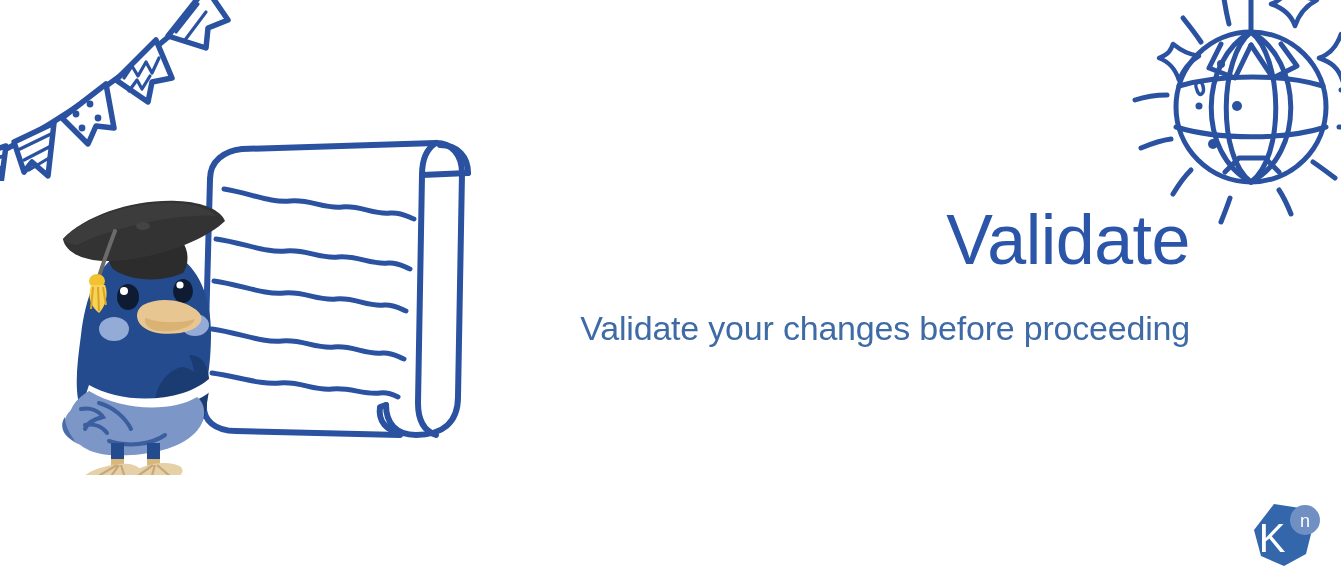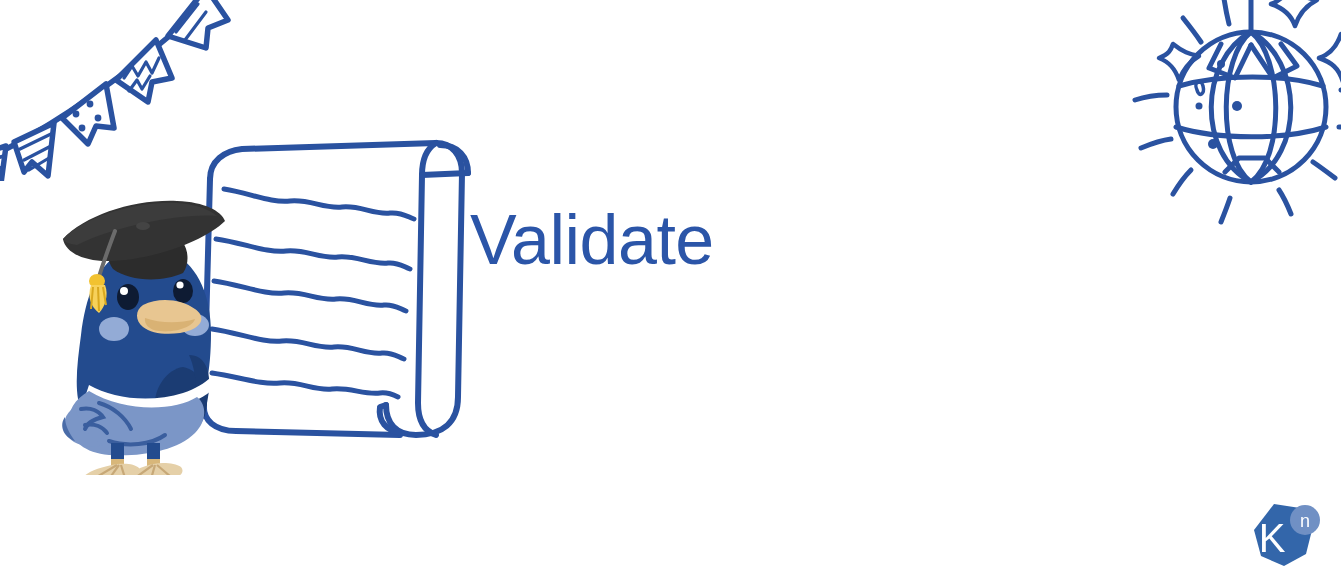--- a/index.html
+++ b/index.html
@@ -25,21 +25,21 @@
   
   #illustration { position:absolute; left:50px; top:130px; width:420px; height:345px; }
   #scroll-illustration { position:absolute; left:140px; top:5px;  width:320px; height:320px; }
   #bird-mascot       { position:absolute; left:5px;   top:55px; width:180px; height:290px; }
 
   
   #text-block {
     position:absolute;
     left:470px; top:205px;
     width:720px;
-    text-align:left;
+    text-align:right;
   }
   #page-title {
     font-size:70px;
     font-weight:400;
     letter-spacing:-0.5px;
     line-height:1.0;
     color:#2B55A8;
     white-space:nowrap;
   }
   #page-subtitle {
@@ -233,20 +233,21 @@
       <g stroke="#D9A81E" stroke-width="2" fill="none">
         <path d="M38 102 L 36 124"></path>
           <path d="M43 102 L 44 126"></path>
           <path d="M48 102 L 51 120"></path>
       </g>
     </svg>
   </div>
 
   <div id="text-block">
     <div id="page-title">Validate</div>
+    <div id="page-subtitle">Validate your changes before proceeding</div>
   </div>
 
   <svg id="brand-logo" viewBox="0 0 78 74">
 
     <polygon points="26,4 52,8 64,30 58,54 36,66 13,56 6,30" fill="#3366AA"></polygon>
 
     <circle cx="57" cy="20" r="15" fill="#7090C4"></circle>
 
     <text x="24" y="52" font-family="Liberation Sans, sans-serif" font-size="40" font-weight="400" fill="#FFFFFF" text-anchor="middle">K</text>
 

